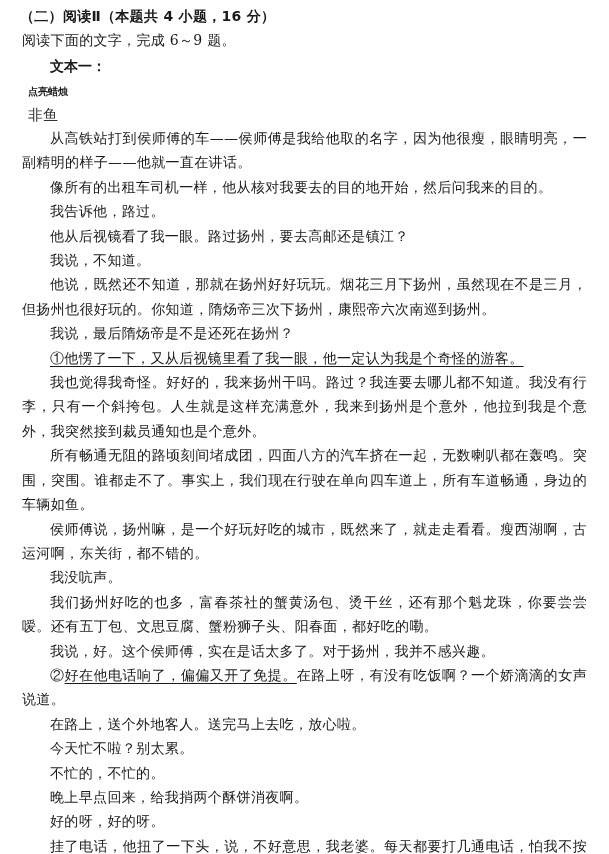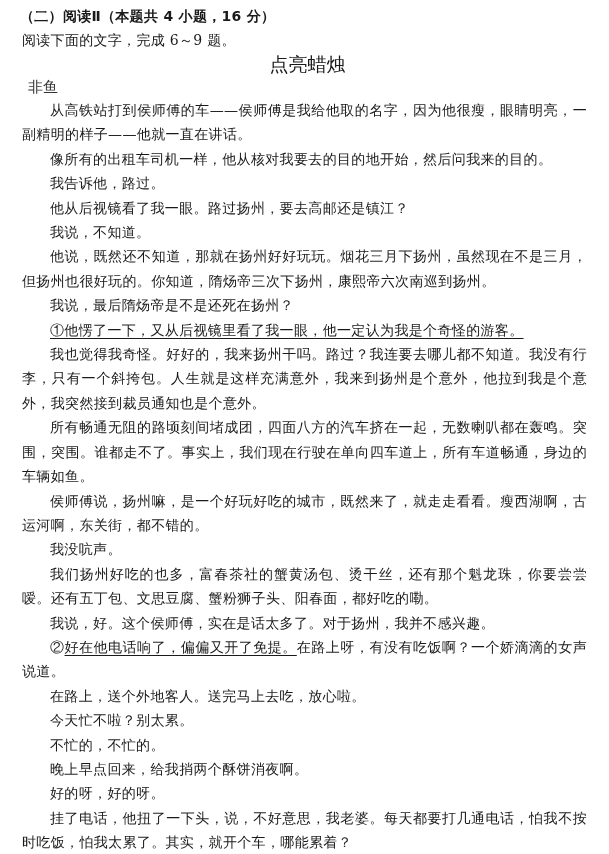--- a/index.html
+++ b/index.html
@@ -45,25 +45,24 @@
       font-family: "DejaVu Sans", "Liberation Sans", sans-serif;
       font-weight: bold;
       font-size: 14px;
       line-height: 28px;
       height: 28px;
       padding-left: 28px;
       white-space: nowrap;
     }
     .title {
       font-family: "DejaVu Sans", "Liberation Sans", sans-serif;
-      font-weight: normal;
-      font-size: 19px;
+      font-weight: bold;
+      font-size: 10px;
       line-height: 24px;
       height: 24px;
-      text-align: center;
       padding-left: 6px;
     }
     .author {
       font-size: 15px;
       line-height: 22px;
       height: 22px;
       text-align: left;
       padding-left: 6px;
       color: #333;
     }
@@ -80,20 +79,21 @@
       text-decoration-thickness: 1px;
       text-underline-offset: 3px;
     }
   </style>
 </head>
 <body>
 
 <div class="page">
   <div class="section-heading">（二）阅读Ⅱ（本题共 4 小题，16 分）</div>
   <div class="instruction">阅读下面的文字，完成 6～9 题。</div>
+  <div class="text-label">文本一：</div>
   <div class="title">点亮蜡烛</div>
   <div class="author">非鱼</div>
   <div id="article-body">
       <p class="para"><span>从高铁站打到侯师傅的车——侯师傅是我给他取的名字，因为他很瘦，眼睛明亮，一副精明的样子——他就一直在讲话。</span></p>
       <p class="para"><span>像所有的出租车司机一样，他从核对我要去的目的地开始，然后问我来的目的。</span></p>
       <p class="para"><span>我告诉他，路过。</span></p>
       <p class="para"><span>他从后视镜看了我一眼。路过扬州，要去高邮还是镇江？</span></p>
       <p class="para"><span>我说，不知道。</span></p>
       <p class="para"><span>他说，既然还不知道，那就在扬州好好玩玩。烟花三月下扬州，虽然现在不是三月，但扬州也很好玩的。你知道，隋炀帝三次下扬州，康熙帝六次南巡到扬州。</span></p>
       <p class="para"><span>我说，最后隋炀帝是不是还死在扬州？</span></p>

